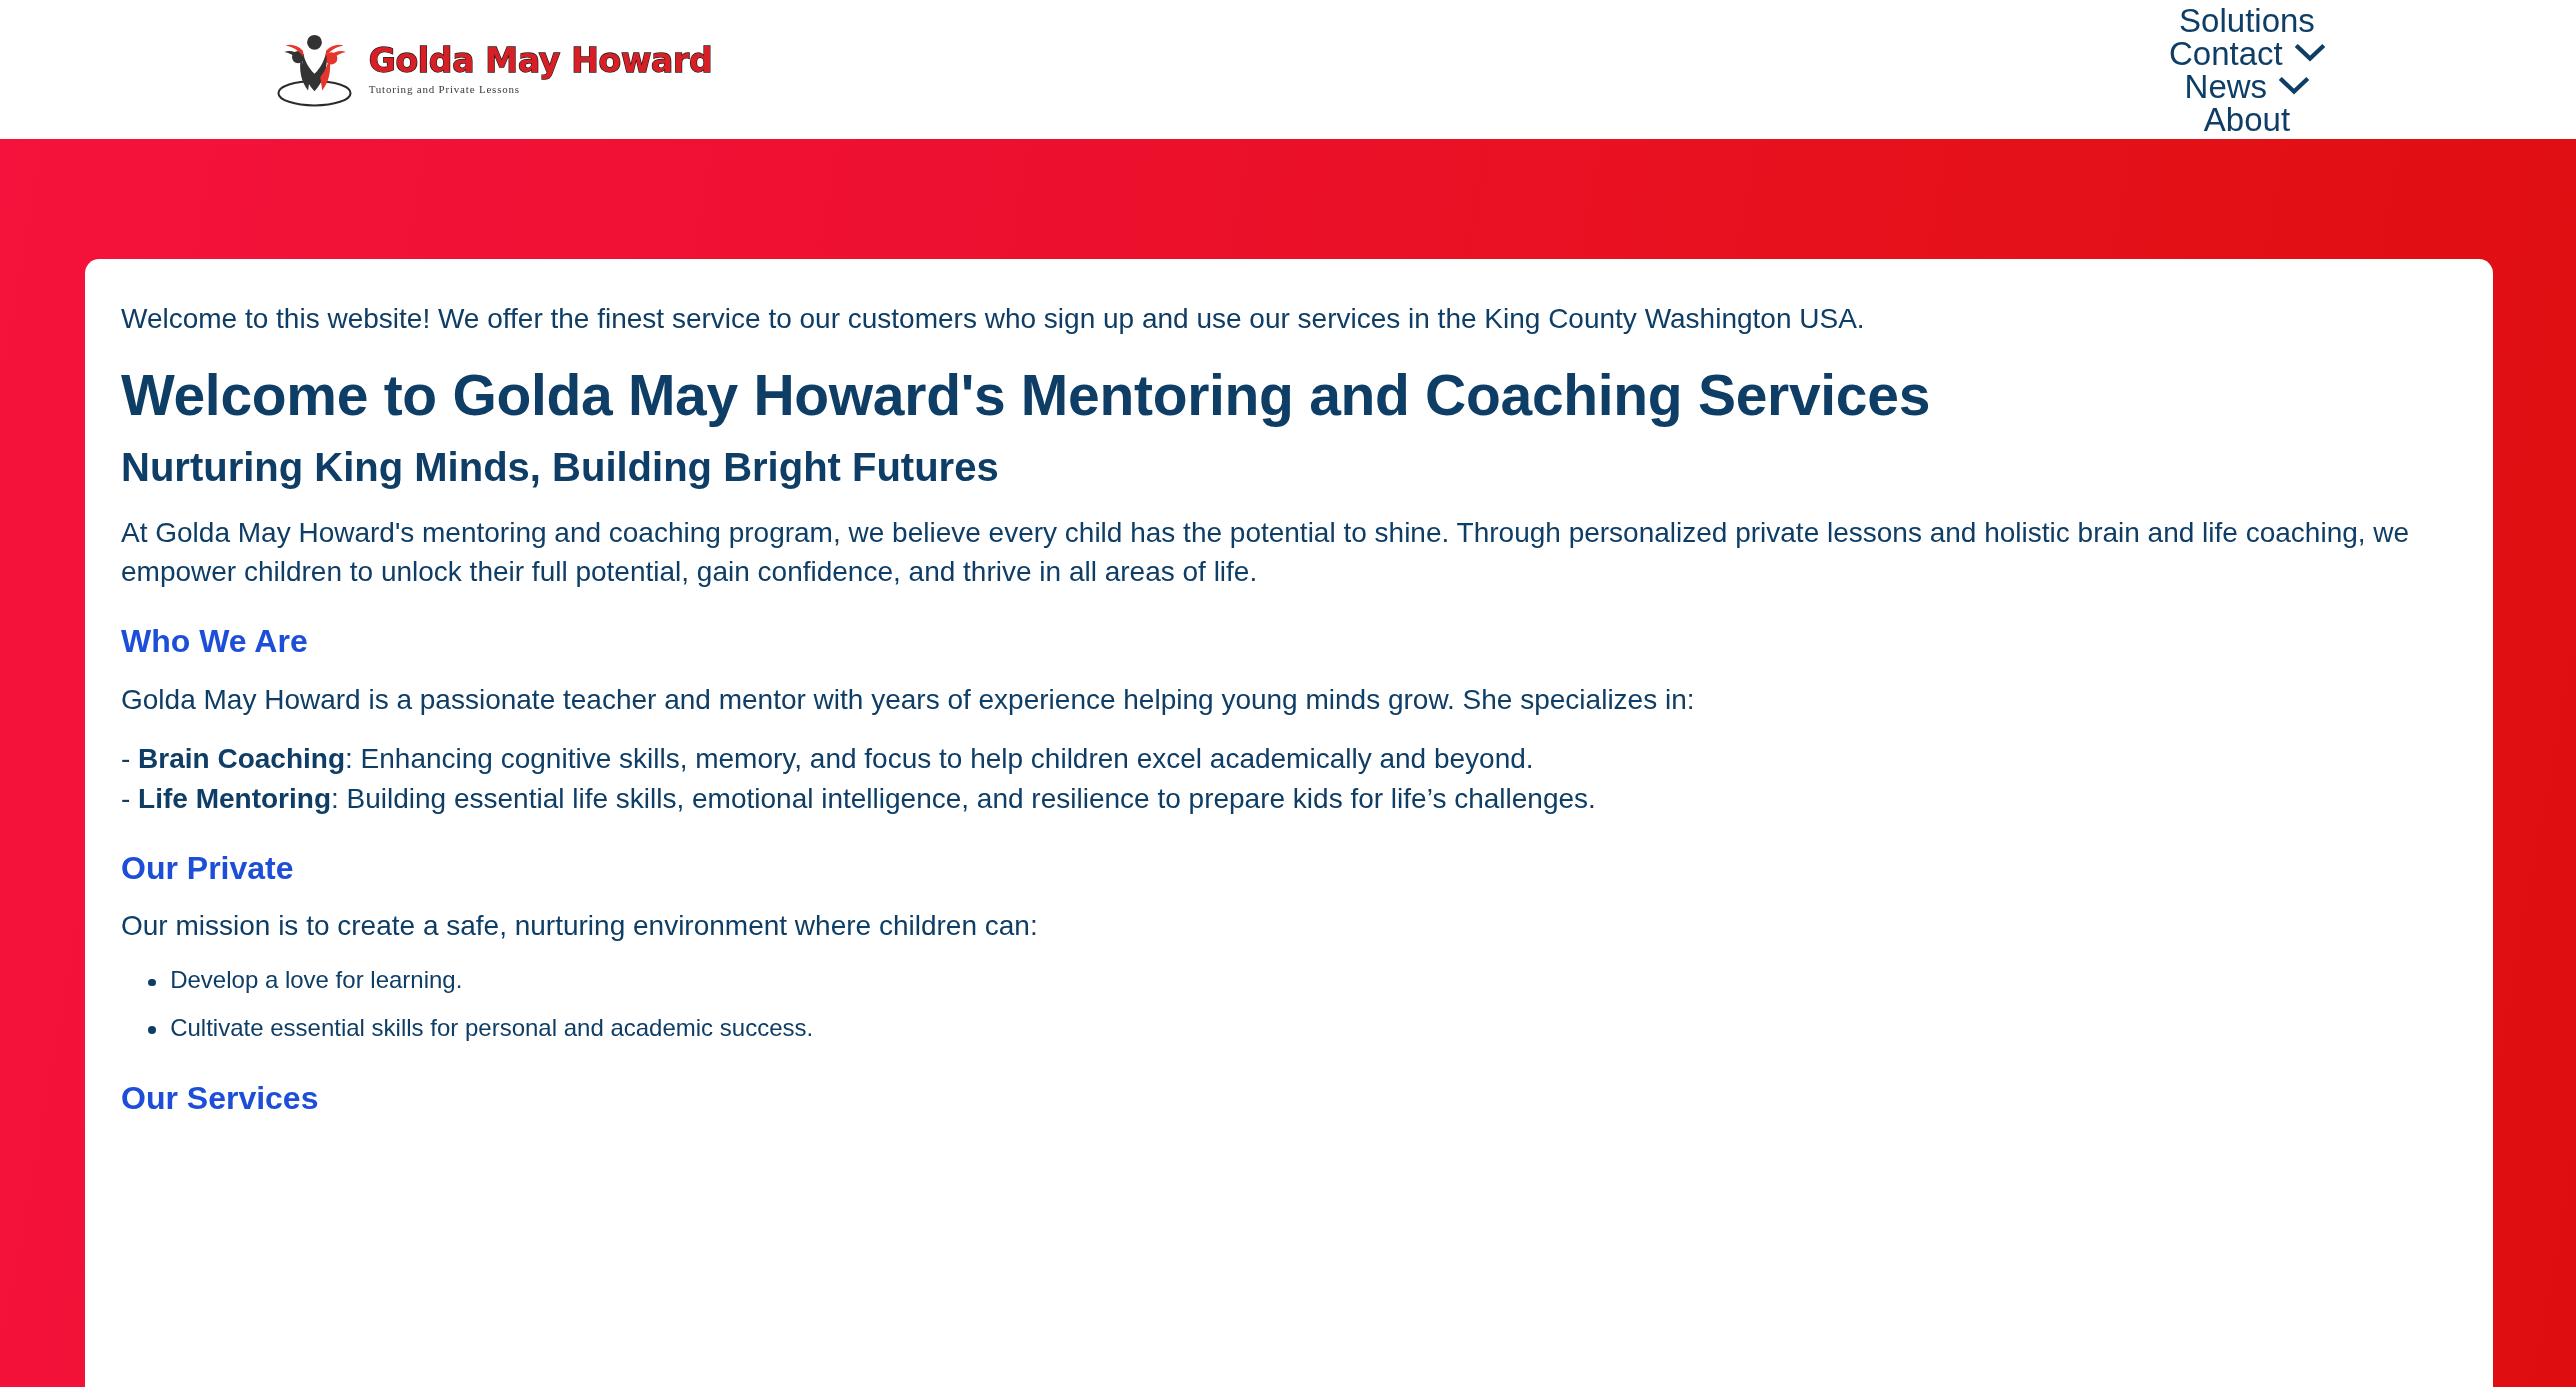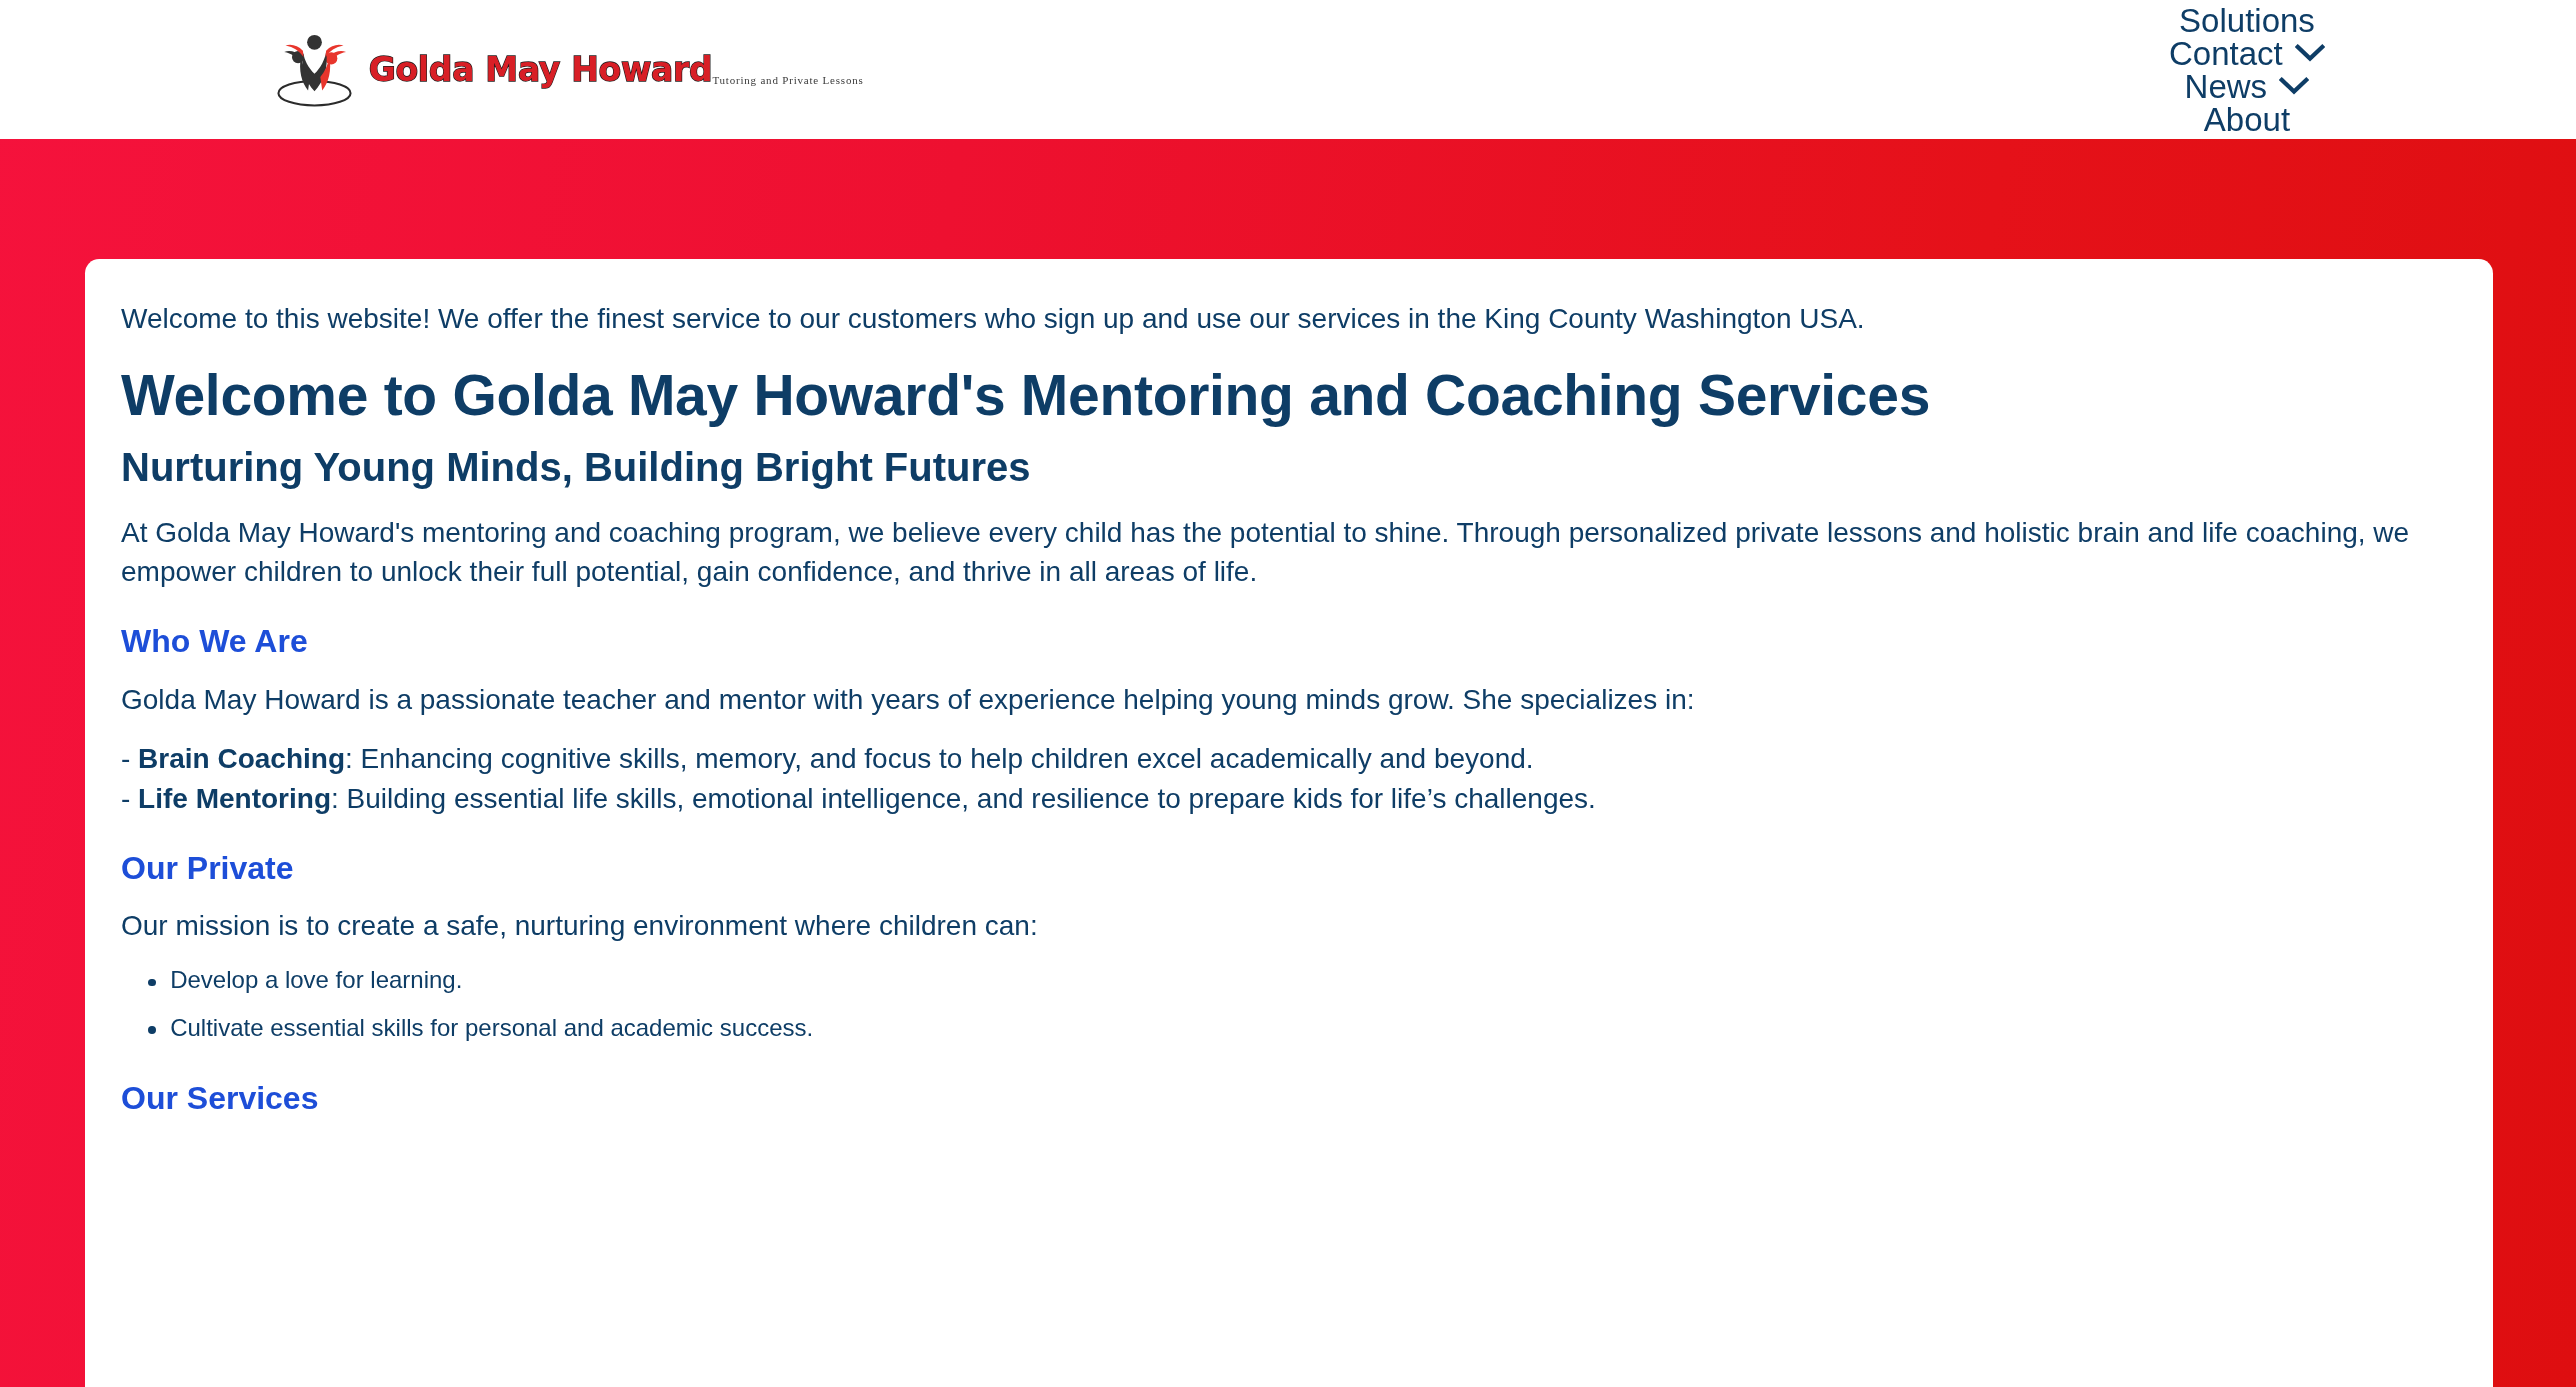--- a/index.html
+++ b/index.html
@@ -27,21 +27,21 @@
     z-index:5;
   }
 
   .brand {
     display:flex; align-items:center;
     margin-left:272px;
     gap:11.7px;
   }
   .brand-mark { width:85px; height:78px; display:block; flex:none; }
 
-  .brand-words { display:flex; flex-direction:row; align-items:flex-end; }
+  .brand-words { display:flex; flex-direction:column; align-items:flex-start; }
   .brand-name {
     font-family:"DejaVu Sans", sans-serif;
     font-weight:bold;
     font-size:33px;
     letter-spacing:-0.3px;
     color:#D81F26;
     -webkit-text-stroke:1.3px #1b1b1b;
     paint-order:stroke fill;
     line-height:1;
     white-space:nowrap;
@@ -214,21 +214,21 @@
 
     </nav>
   </header>
 
   <main class="content-card">
 
     <p class="intro-line">Welcome to this website! We offer the finest service to our customers who sign up and use our services in the King County Washington USA.</p>
 
     <h1 class="h1">Welcome to Golda May Howard's Mentoring and Coaching Services</h1>
 
-    <h2 class="h2">Nurturing Young Minds, Building Bright Futures</h2>
+    <h2 class="h2">Nurturing King Minds, Building Bright Futures</h2>
 
     <p class="para">At Golda May Howard's mentoring and coaching program, we believe every child has the potential to shine. Through personalized private lessons and holistic brain and life coaching, we empower children to unlock their full potential, gain confidence, and thrive in all areas of life.</p>
 
     <h3 class="h3">Who We Are</h3>
 
     <p class="para">Golda May Howard is a passionate teacher and mentor with years of experience helping young minds grow. She specializes in:</p>
 
     <div class="spec-lines">
       <span class="spec-row">
         <span>- </span><b>Brain Coaching</b><span>: Enhancing cognitive skills, memory, and focus to help children excel academically and beyond.</span>

